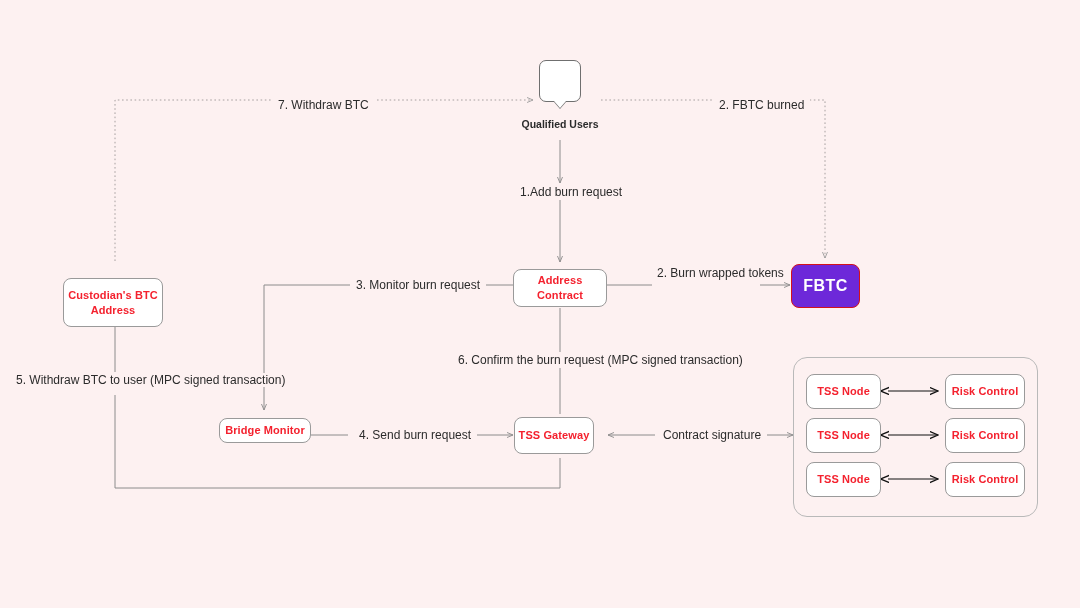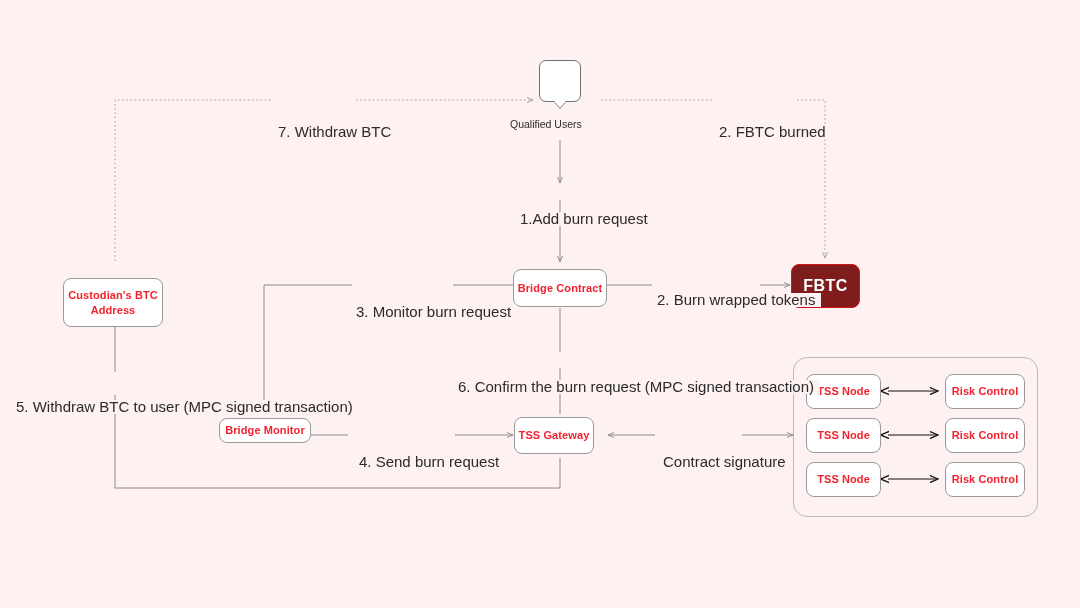--- a/index.html
+++ b/index.html
@@ -30,42 +30,42 @@
     align-items: center;
     justify-content: center;
     text-align: center;
     color: #f4212e;
     font-weight: bold;
     font-size: 11px;
     line-height: 1.35;
     letter-spacing: 0.1px;
   }
   .node.filled {
-    background: #7f1d1d;
+    background: #6d28d9;
     border-color: #d4111c;
     color: #ffffff;
     font-size: 16px;
     letter-spacing: 0.5px;
   }
   .label {
     position: absolute;
-    font-size: 15px;
+    font-size: 12px;
     color: #2b2b2b;
     background: #fdf1f1;
     padding: 0 6px;
     white-space: nowrap;
     line-height: 14px;
-    margin-top: 27px;
   }
   .caption {
     position: absolute;
     font-size: 10.5px;
     color: #2b2b2b;
     white-space: nowrap;
-    text-align: left;
+    text-align: center;
+    font-weight: bold;
   }
   .tss-panel {
     position: absolute;
     box-sizing: border-box;
     border: 1px solid #b9b9b9;
     border-radius: 14px;
     background: transparent;
   }
   .user-badge {
     position: absolute;
@@ -166,21 +166,21 @@
 <div class="caption" style="left:510px; top:118px; width:100px;">Qualified Users</div>
 
 <div class="node" style="left:63px; top:261px; width:100px; height:49px;margin-top:17px;">
   <div>
     <div>Custodian's BTC</div>
     <div>Address</div>
   </div>
 </div>
 
 <div class="node" style="left:513px; top:269px; width:94px; height:38px;">
-  <span>Bridge Contract</span>
+  <span>Address Contract</span>
 </div>
 
 <div class="node filled" style="left:791px; top:264px; width:69px; height:44px;">
   <span>FBTC</span>
 </div>
 
 <div class="node" style="left:219px; top:418px; width:92px; height:25px;">
   <span>Bridge Monitor</span>
 </div>
 

